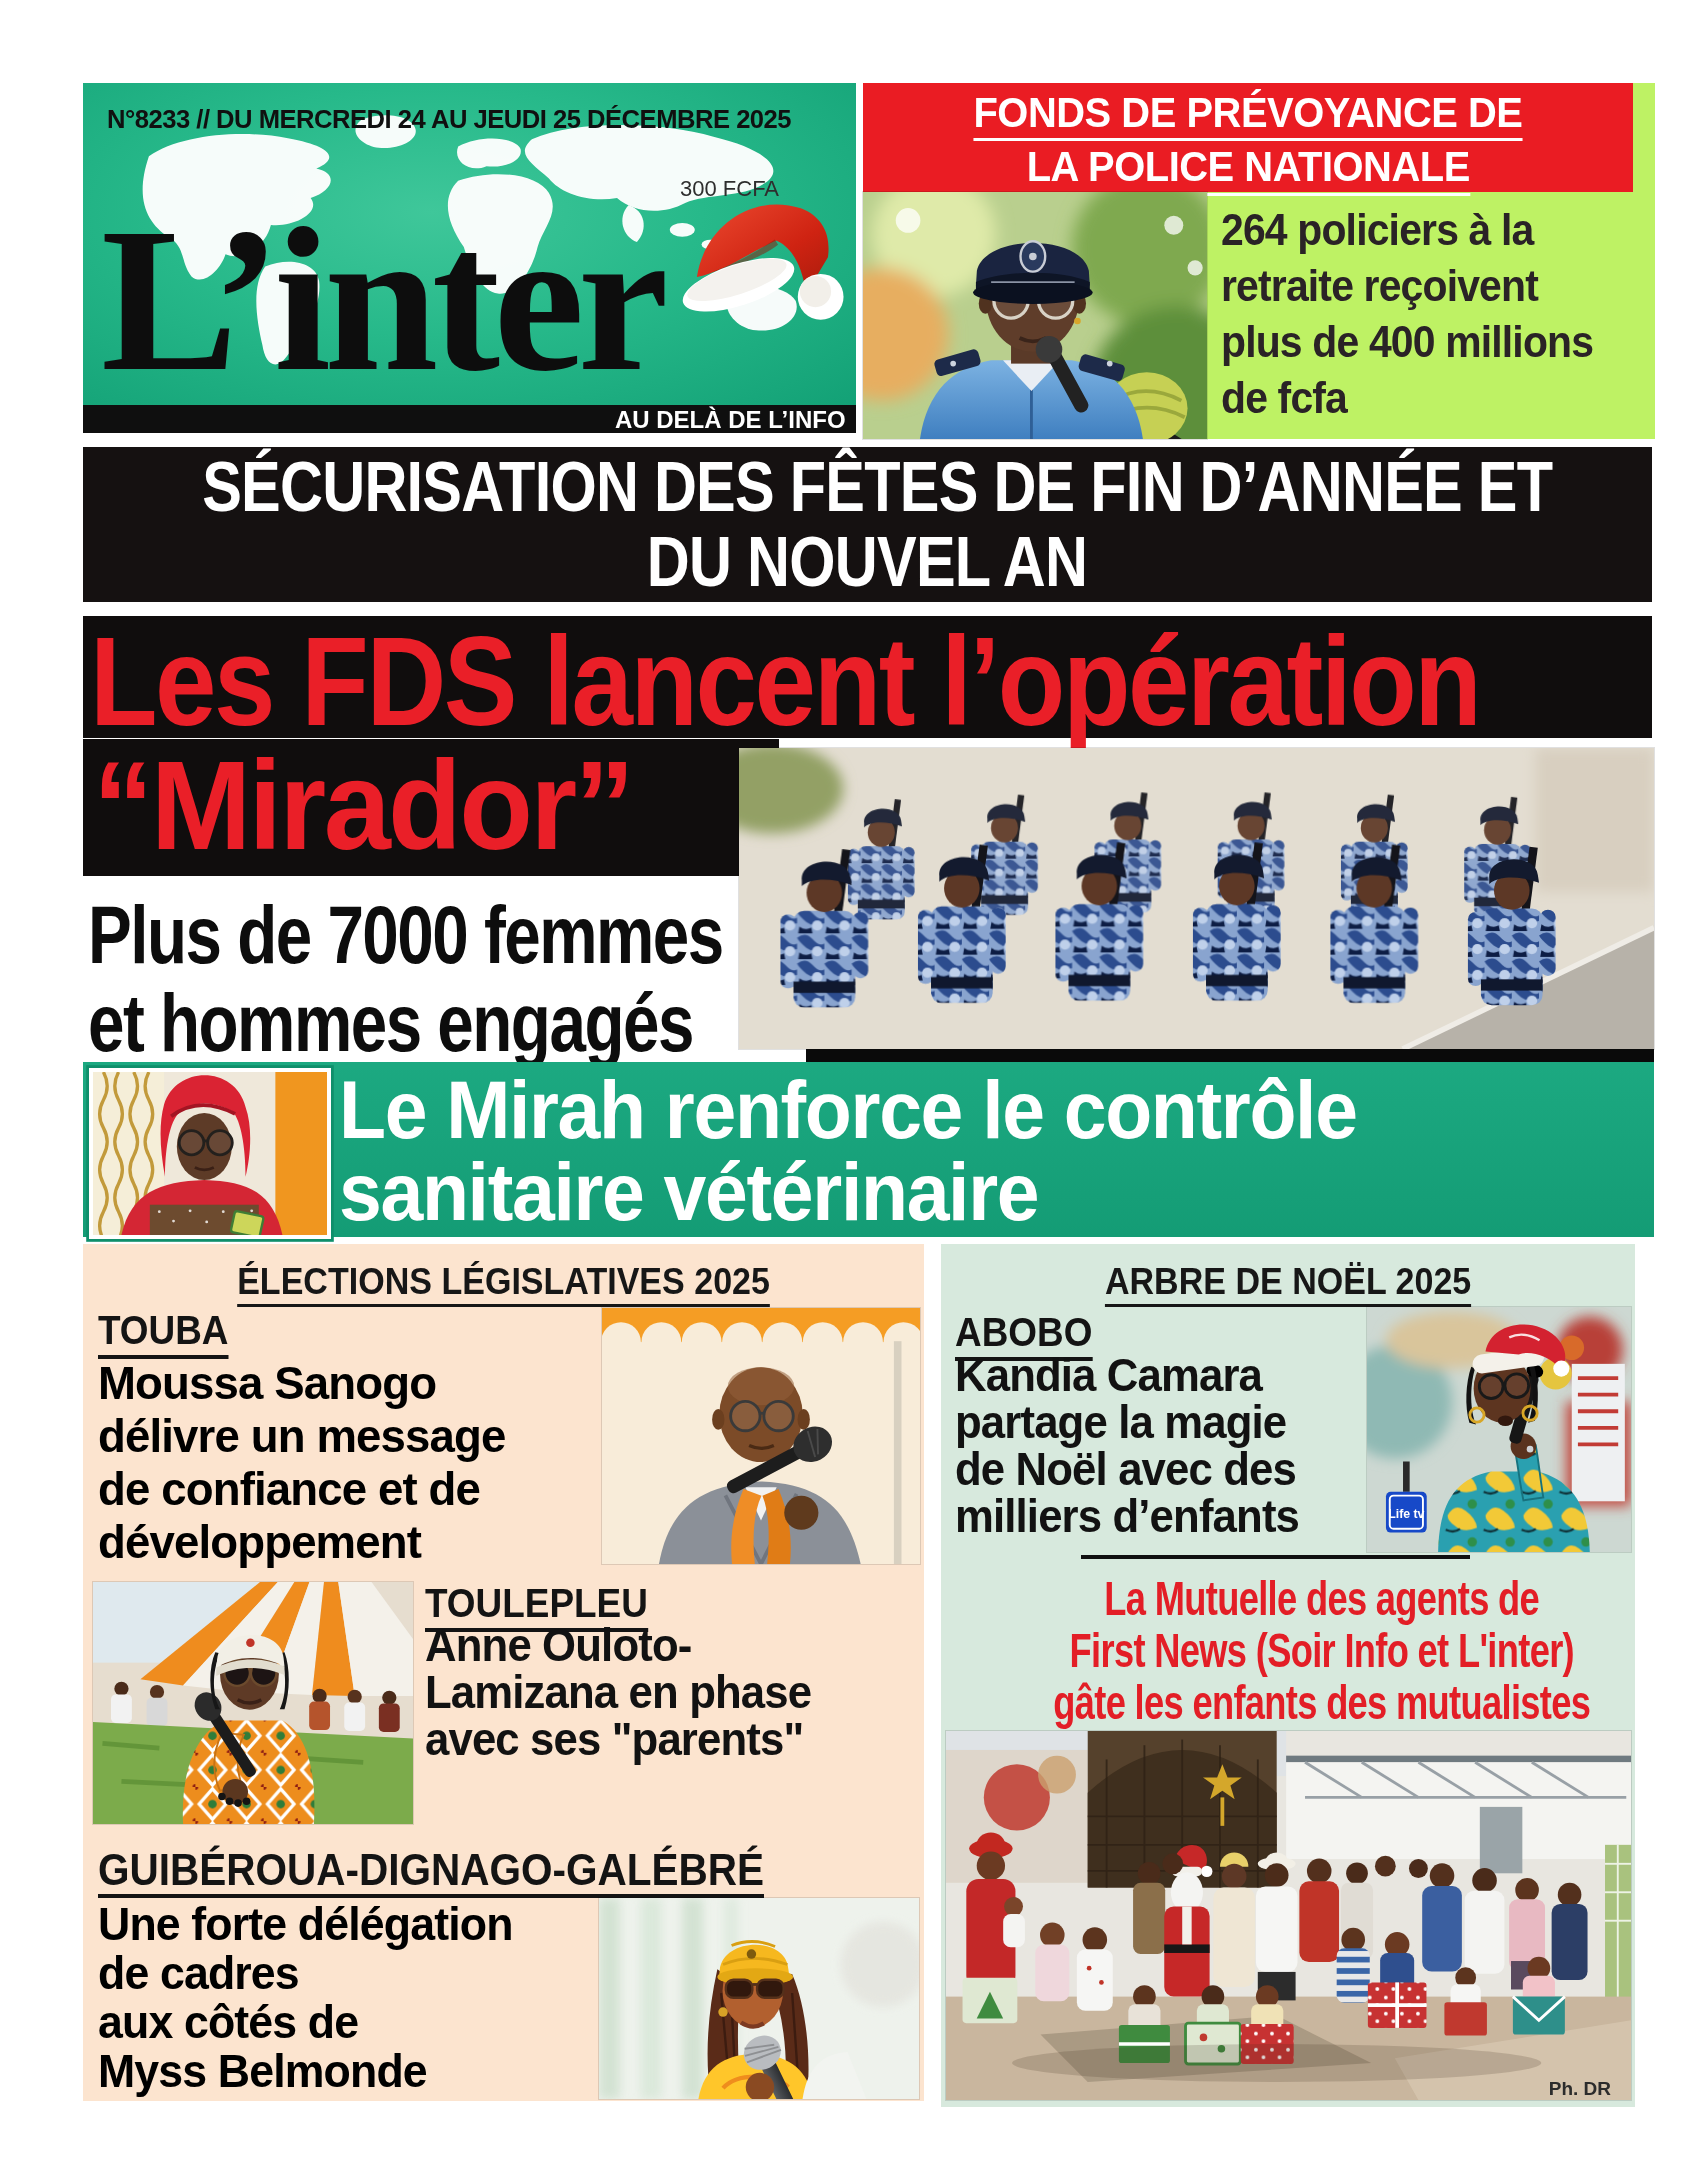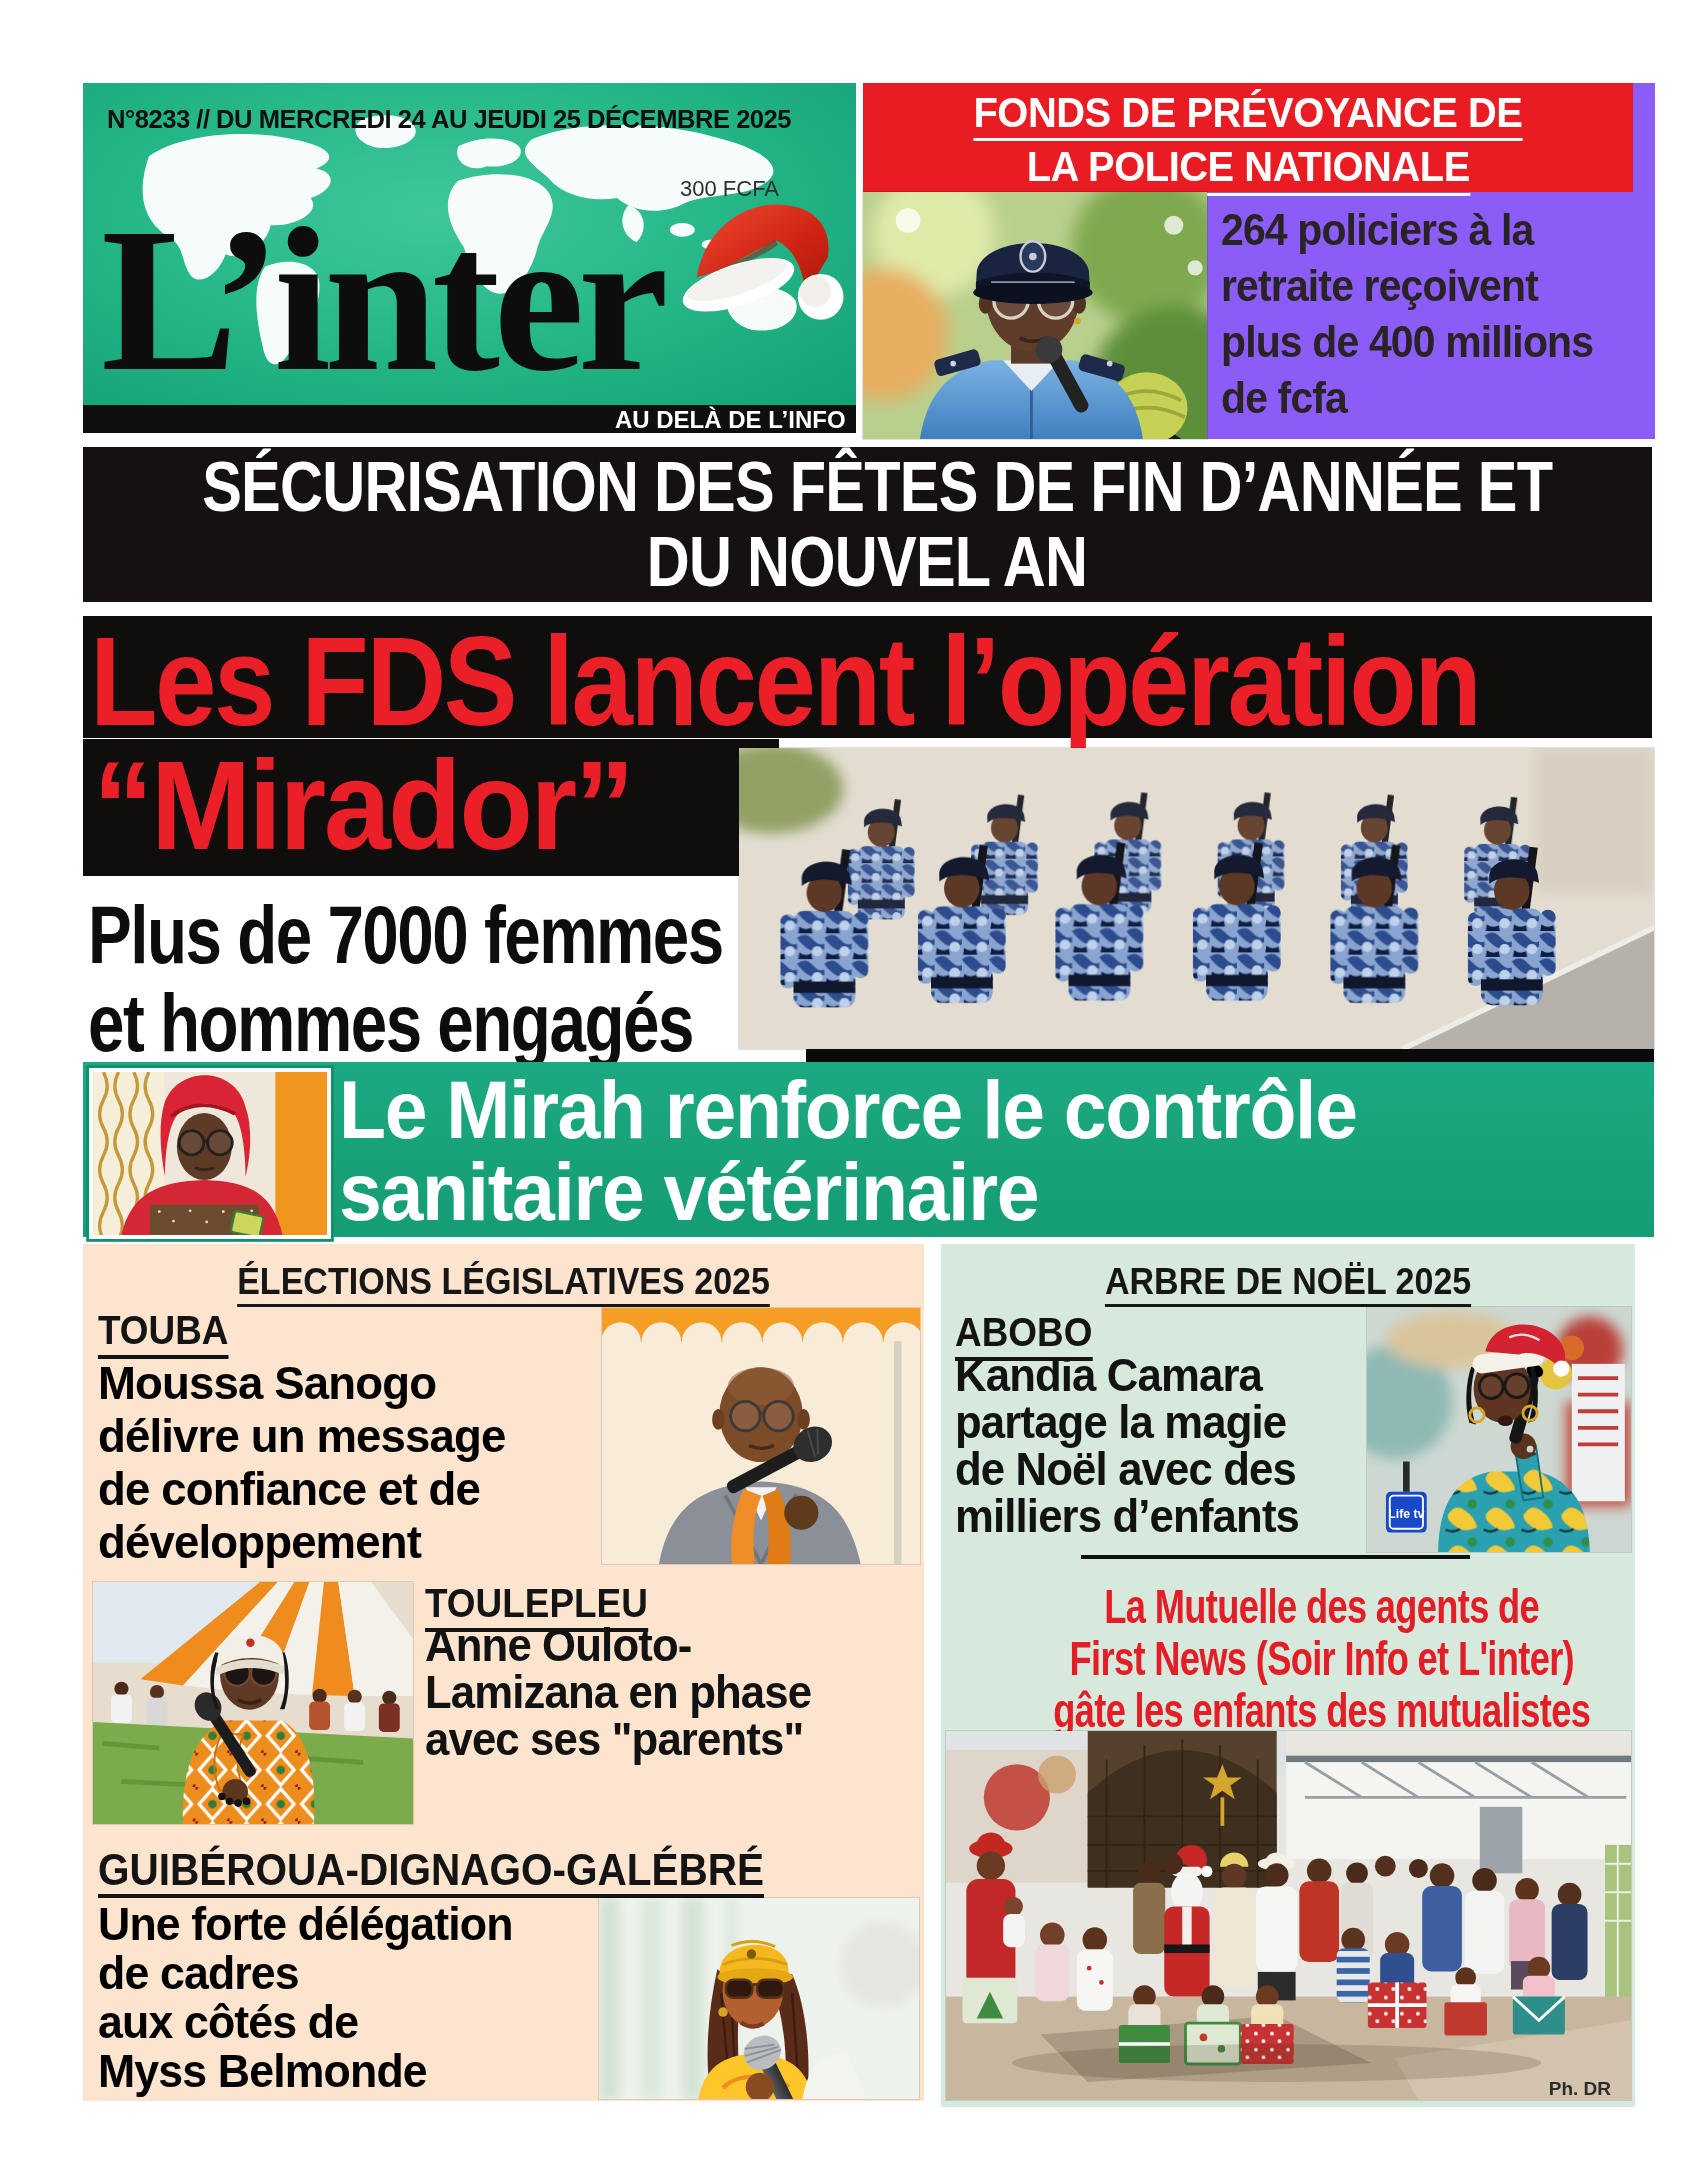--- a/index.html
+++ b/index.html
@@ -15,21 +15,21 @@
   .masthead{left:83px;top:83px;width:773px;height:322px;background:radial-gradient(ellipse at 45% 40%, #3fc79a 0%, #27b98a 45%, #13a176 100%);overflow:hidden;}
   .dateline{left:24px;top:22px;font-size:25.6px;font-weight:bold;color:#101010;letter-spacing:-0.5px;}
   .worldmap{left:12px;top:16.6px;width:749px;height:294px;opacity:.96;}
   .price{left:597px;top:93px;width:237px;text-align:left;font-size:22px;color:#2e2e2e;}
   .logo{left:18px;top:127px;font-family:"Liberation Serif",serif;font-weight:bold;font-size:205px;line-height:180px;color:#0d0d0d;letter-spacing:-6.6px;}
   .santahat{left:598px;top:90px;width:167px;height:156px;}
   .tagstrip{left:83px;top:405px;width:773px;height:28.4px;background:#0f0f0f;color:#fff;text-align:right;font-weight:bold;font-size:24px;line-height:29px;padding:0;}
   .tagstrip span{margin-right:10.4px;letter-spacing:0px;}
 
   
-  .policepanel{left:863px;top:83px;width:792px;height:356px;background:#8b5cf6;}
+  .policepanel{left:863px;top:83px;width:792px;height:356px;background:#bef264;}
   .redkicker{left:0;top:0;width:770px;height:109px;background:#ea1c23;text-align:center;color:#fff;font-weight:bold;}
   .redkicker .ln{display:block;margin-top:2.8px;}
   .redkicker .u{border-bottom:3.8px solid #fff;padding-bottom:2.8px;font-size:42px;line-height:46px;letter-spacing:-0.5px;}
   .pw-photo{left:0;top:109px;width:344px;height:247px;}
   .ghostheadline{left:358px;top:119px;width:441px;color:#2a2326;font-weight:bold;font-size:44px;line-height:56px;letter-spacing:-0.9px;}
 
   
   .secbanner{left:83px;top:447px;width:1569px;height:155px;background:#151111;color:#fff;text-align:center;font-weight:bold;display:flex;flex-direction:column;justify-content:center;}
   .secbanner .ln{font-size:70px;line-height:75px;letter-spacing:-0.9px;}
   .hbox1{left:83px;top:616px;width:1569px;height:122px;background:#100d0d;}
@@ -521,21 +521,21 @@
       <g transform="translate(40,390)">
         <rect x="36" y="-64" width="14" height="64" fill="#2a2a2a"></rect>
         <rect width="86" height="86" rx="10" fill="#1749c8"></rect>
         <rect x="8" y="8" width="70" height="70" rx="8" fill="none" stroke="#ffffff" stroke-width="4"></rect>
         <text x="43" y="56" text-anchor="middle" font-family="Liberation Sans, sans-serif" font-size="26" font-weight="bold" fill="#ffffff">Life tv</text>
       </g>
     </svg>
 
     <div class="abs divider" style="left:140px;top:311px;width:389px;"></div>
 
-    <div class="abs mutuelle" style="left:0;top:336px;width:762px;">
+    <div class="abs mutuelle" style="left:0;top:328px;width:762px;">
       <div class="ln"><span class="cx nowrap" style="transform:scaleX(.74);">La Mutuelle des agents de</span></div>
       <div class="ln"><span class="cx nowrap" style="transform:scaleX(.74);">First News (Soir Info et L'inter)</span></div>
       <div class="ln"><span class="cx nowrap" style="transform:scaleX(.74);">gâte les enfants des mutualistes</span></div>
     </div>
 
     <svg class="abs frame" style="left:4.7px;top:487px;width:685px;height:369px;" viewBox="0 0 1450 778" preserveAspectRatio="none">
       <defs>
         <pattern id="giftdots" width="34" height="34" patternUnits="userSpaceOnUse">
           <rect width="34" height="34" fill="#c73232"></rect>
           <circle cx="10" cy="10" r="4" fill="#fff"></circle>

